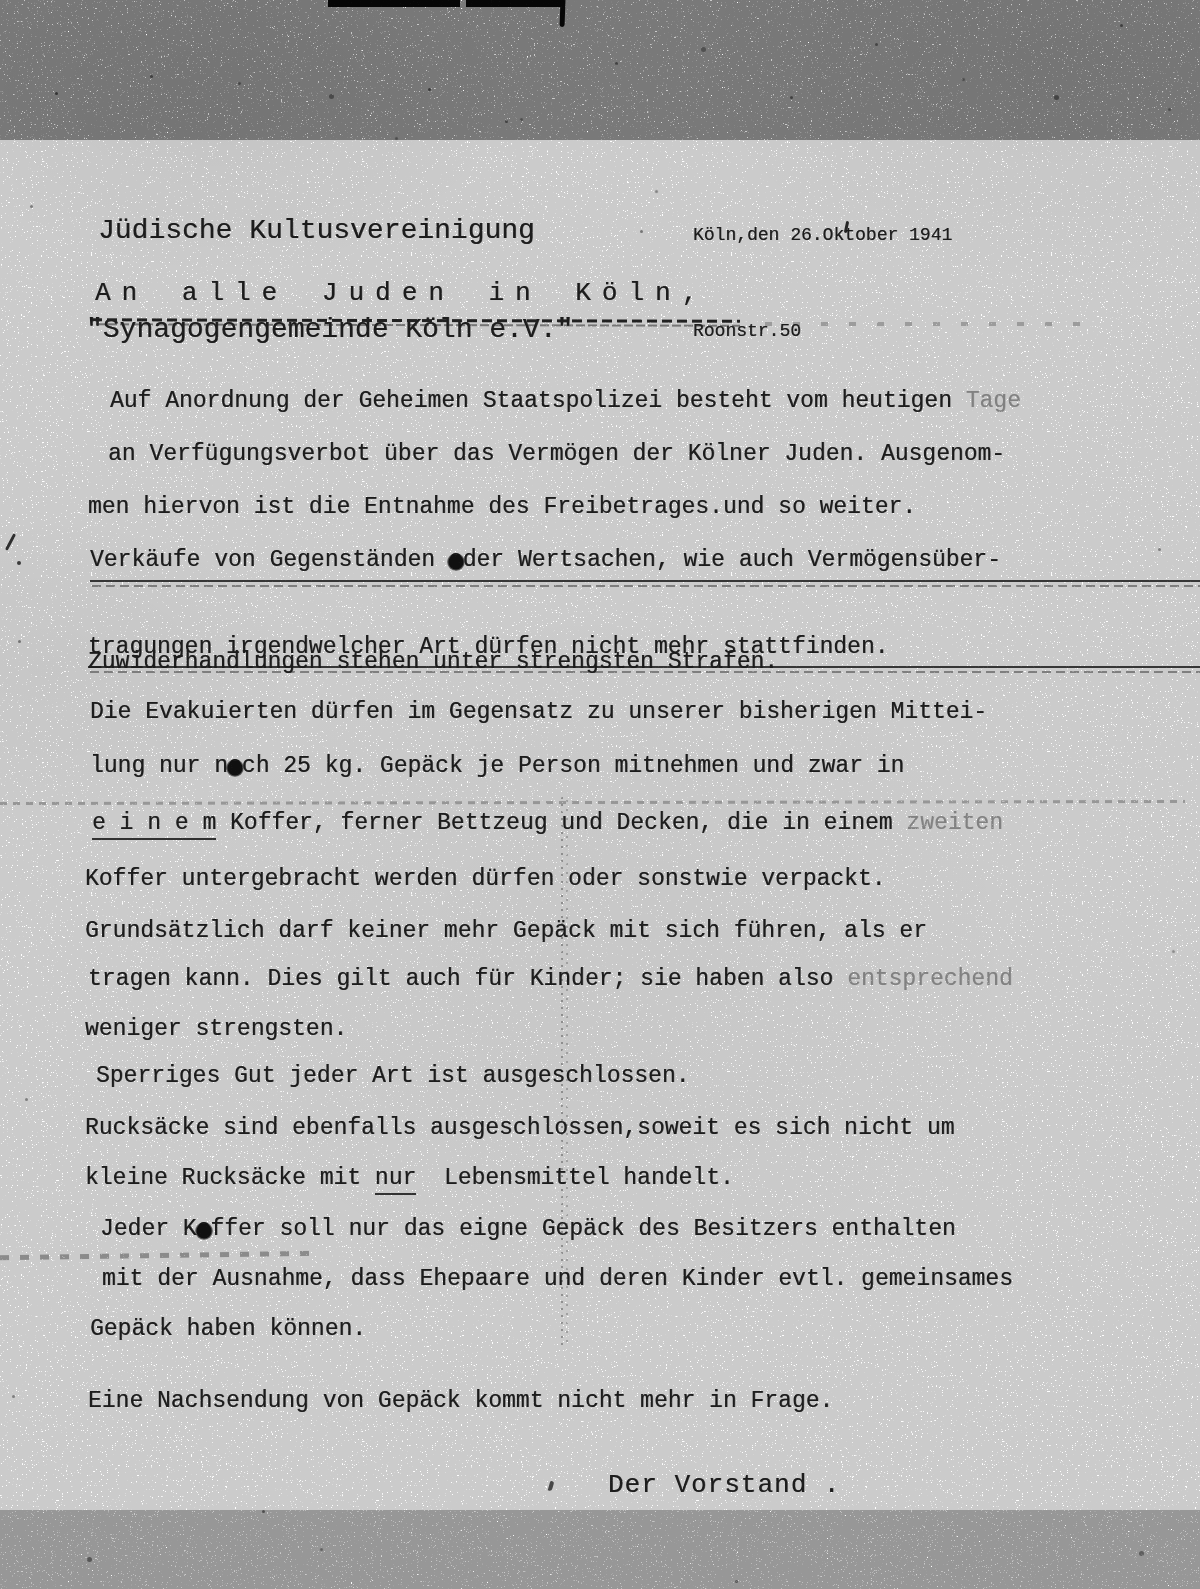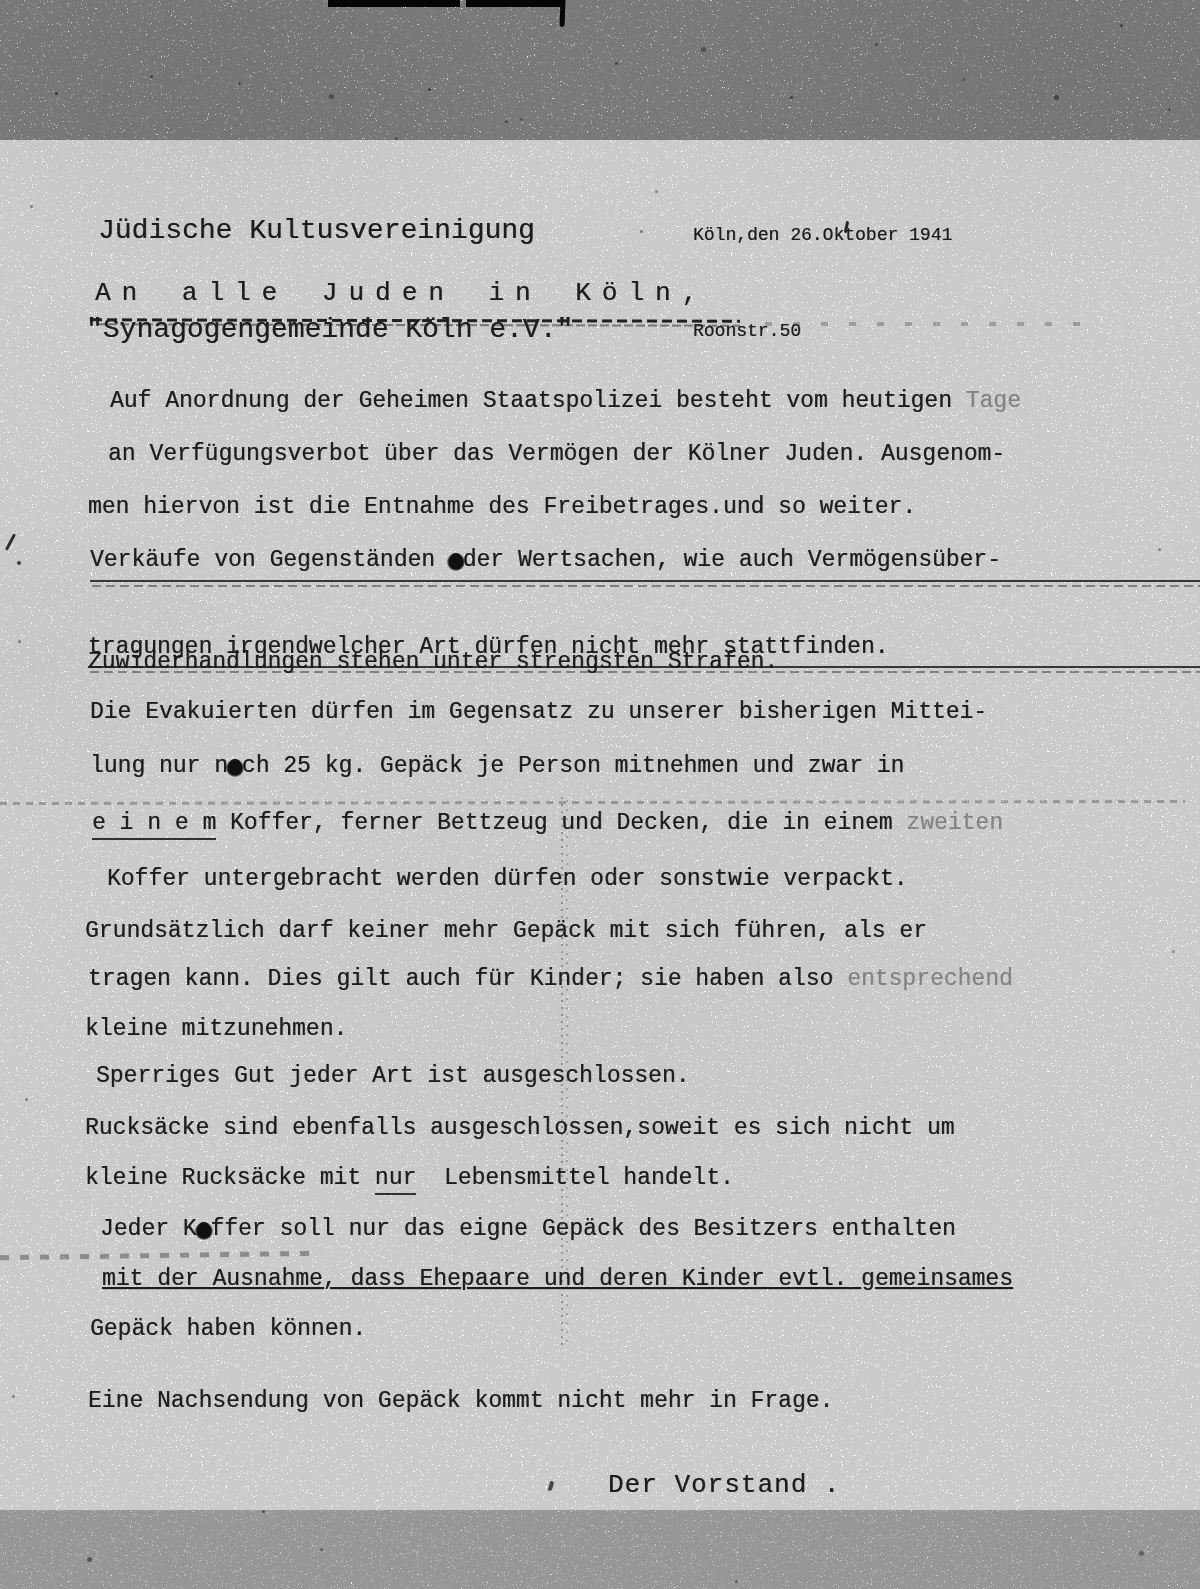--- a/index.html
+++ b/index.html
@@ -137,29 +137,29 @@
   <div class="body-lines" id="body-lines">
       <div class="line tw" style="top: 388px; left: 110px;"><span>Auf Anordnung der Geheimen Staatspolizei besteht vom heutigen </span><span class="faded">Tage</span></div>
       <div class="line tw" style="top: 441px; left: 108px;"><span>an Verfügungsverbot über das Vermögen der Kölner Juden. Ausgenom-</span></div>
       <div class="line tw" style="top: 494px; left: 88px;"><span>men hiervon ist die Entnahme des Freibetrages.und so weiter.</span></div>
       <div class="line tw ul ext" style="top: 547px; left: 90px;"><span>Verkäufe von Gegenständen </span><span class="blob">o</span><span>der Wertsachen, wie auch Vermögensüber-</span></div>
       <div class="line tw ul ext" style="top: 599px; left: 88px;"><span>tragungen irgendwelcher Art dürfen nicht mehr stattfinden.</span></div>
       <div class="line tw" style="top: 649px; left: 88px;"><span>Zuwiderhandlungen stehen unter strengsten Strafen.</span></div>
       <div class="line tw" style="top: 699px; left: 90px;"><span>Die Evakuierten dürfen im Gegensatz zu unserer bisherigen Mittei-</span></div>
       <div class="line tw" style="top: 753px; left: 90px;"><span>lung nur n</span><span class="blob">o</span><span>ch 25 kg. Gepäck je Person mitnehmen und zwar in</span></div>
       <div class="line tw" style="top: 810px; left: 92px;"><span class="u">e i n e m</span><span> Koffer, ferner Bettzeug und Decken, die in einem </span><span class="faded">zweiten</span></div>
-      <div class="line tw" style="top: 866px; left: 85px; margin-left: 22px;"><span>Koffer untergebracht werden dürfen oder sonstwie verpackt.</span></div>
+      <div class="line tw" style="top: 866px; left: 85px;"><span>Koffer untergebracht werden dürfen oder sonstwie verpackt.</span></div>
       <div class="line tw" style="top: 918px; left: 85px;"><span>Grundsätzlich darf keiner mehr Gepäck mit sich führen, als er</span></div>
       <div class="line tw" style="top: 966px; left: 88px;"><span>tragen kann. Dies gilt auch für Kinder; sie haben also </span><span class="faded">entsprechend</span></div>
-      <div class="line tw" style="top: 1016px; left: 85px;"><span>kleine mitzunehmen.</span></div>
+      <div class="line tw" style="top: 1016px; left: 85px;"><span>weniger strengsten.</span></div>
       <div class="line tw" style="top: 1063px; left: 88px; margin-left: 8px;"><span>Sperriges Gut jeder Art ist ausgeschlossen.</span></div>
       <div class="line tw" style="top: 1115px; left: 85px;"><span>Rucksäcke sind ebenfalls ausgeschlossen,soweit es sich nicht um</span></div>
       <div class="line tw" style="top: 1165px; left: 85px;"><span>kleine Rucksäcke mit </span><span class="u">nur</span><span>  Lebensmittel handelt.</span></div>
       <div class="line tw" style="top: 1216px; left: 100px;"><span>Jeder K</span><span class="blob">o</span><span>ffer soll nur das eigne Gepäck des Besitzers enthalten</span></div>
-      <div class="line tw" style="top: 1266px; left: 102px; text-decoration: underline;"><span>mit der Ausnahme, dass Ehepaare und deren Kinder evtl. gemeinsames</span></div>
+      <div class="line tw" style="top: 1266px; left: 102px;"><span>mit der Ausnahme, dass Ehepaare und deren Kinder evtl. gemeinsames</span></div>
       <div class="line tw" style="top: 1316px; left: 90px;"><span>Gepäck haben können.</span></div>
       <div class="line tw" style="top: 1388px; left: 88px;"><span>Eine Nachsendung von Gepäck kommt nicht mehr in Frage.</span></div>
     </div>
 
   <div class="signature tw">Der Vorstand .</div>
 
   <svg class="noise" width="1200" height="1589" aria-hidden="true">
     <filter id="n1" x="0" y="0" width="100%" height="100%">
       <feTurbulence type="fractalNoise" baseFrequency="0.8" numOctaves="2" seed="11" stitchTiles="stitch"></feTurbulence>
       <feColorMatrix type="matrix" values="0 0 0 0 0  0 0 0 0 0  0 0 0 0 0  6 6 6 -10.4 0"></feColorMatrix>

